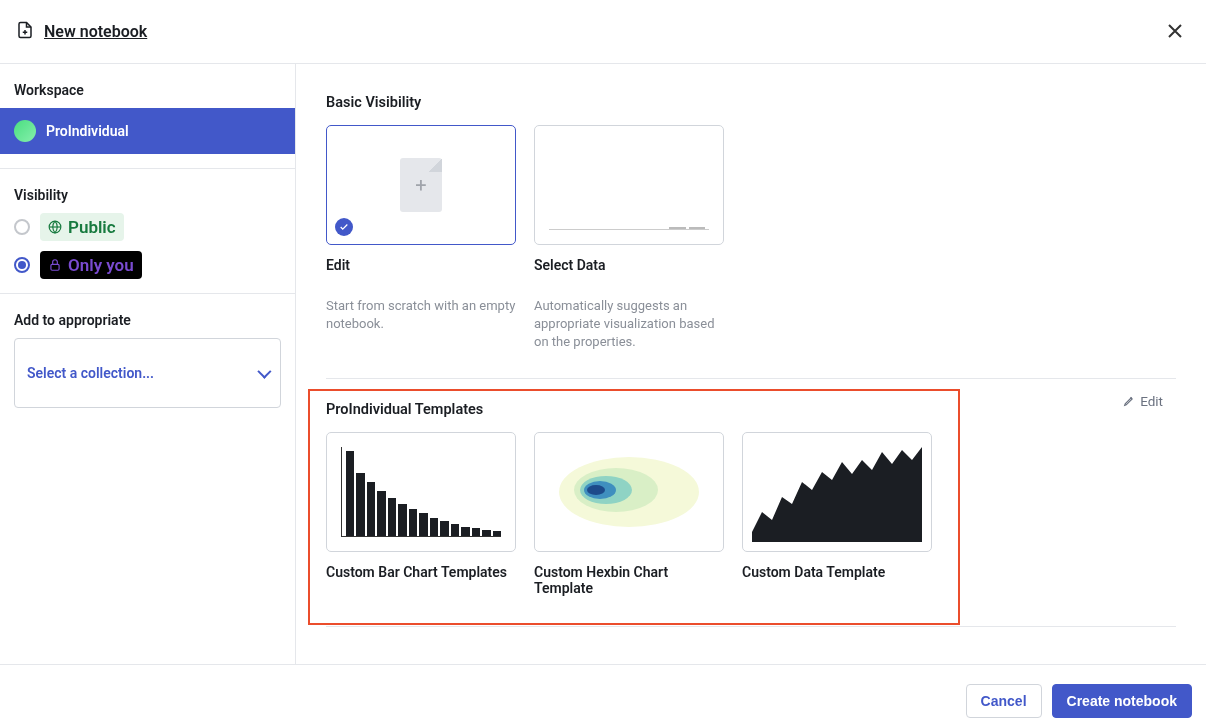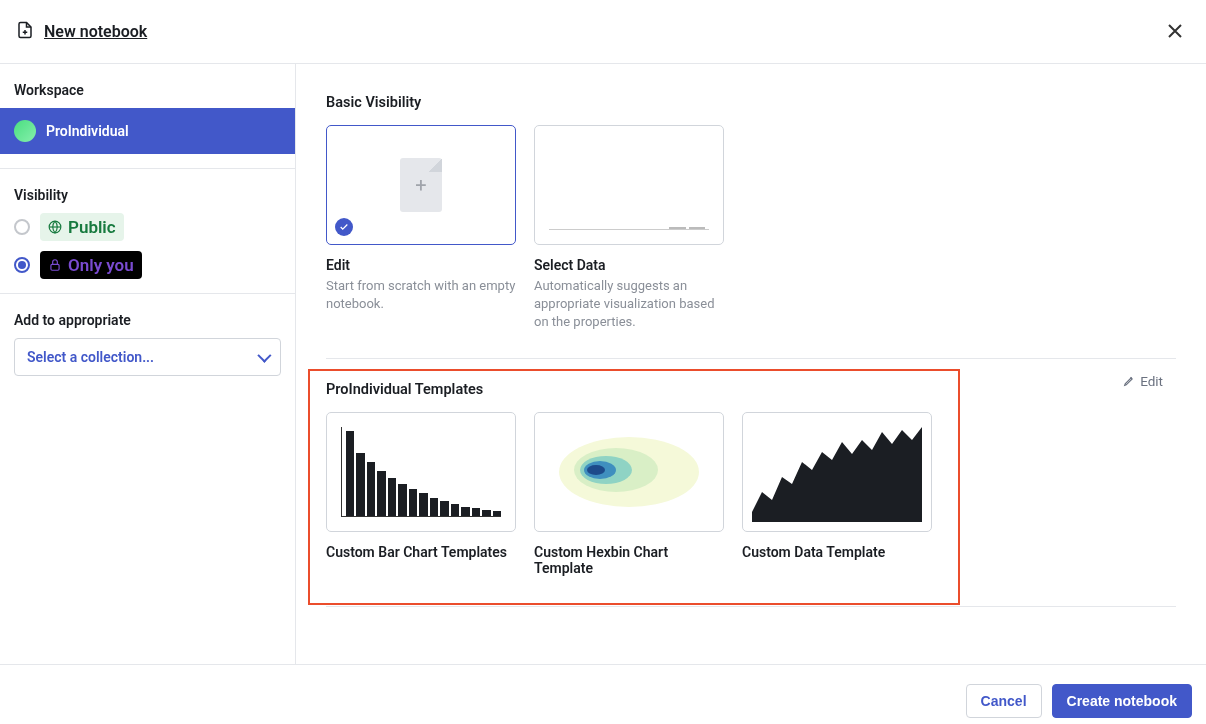--- a/index.html
+++ b/index.html
@@ -119,21 +119,21 @@
   }
   .badge-private {
     background: #000000;
     color: #7a4bd1;
   }
   .badge svg { width: 14px; height: 14px; }
 
   .collection-select {
     border: 1px solid #d1d5db;
     border-radius: 4px;
-    padding: 10px 12px;
+    padding: 26px 12px;
     display: flex;
     justify-content: space-between;
     align-items: center;
     color: #4258c9;
     font-weight: 600;
     cursor: pointer;
     margin-bottom: 28px;
   }
   .chevron {
     width: 10px; height: 10px;
@@ -188,21 +188,21 @@
   .check-badge svg { width: 10px; height: 10px; fill: #fff; }
 
   .card-title {
     font-weight: 600;
     margin-top: 12px;
     font-size: 14px;
   }
   .card-desc {
     color: #8a8f98;
     font-size: 13px;
-    margin-top: 4px;
+    margin-top: 24px;
     line-height: 1.4;
   }
 
   hr.section-div {
     border: none;
     border-top: 1px solid #e5e7eb;
     margin: 0 0 22px 0;
   }
 
   .pro-section-wrap {

